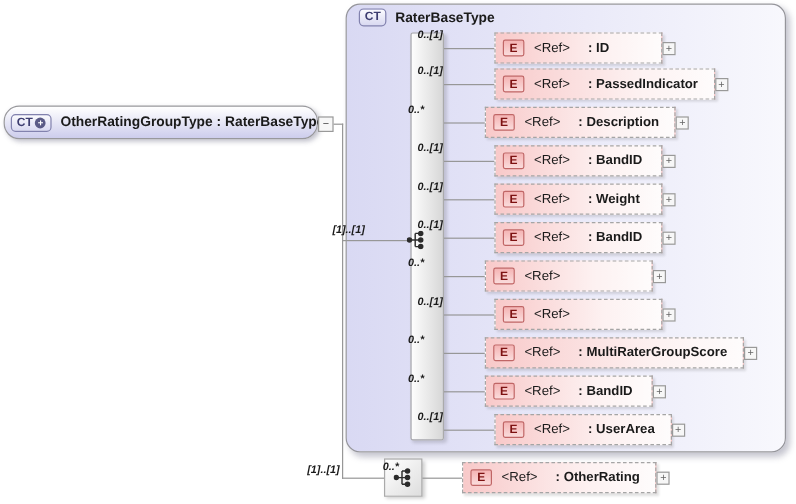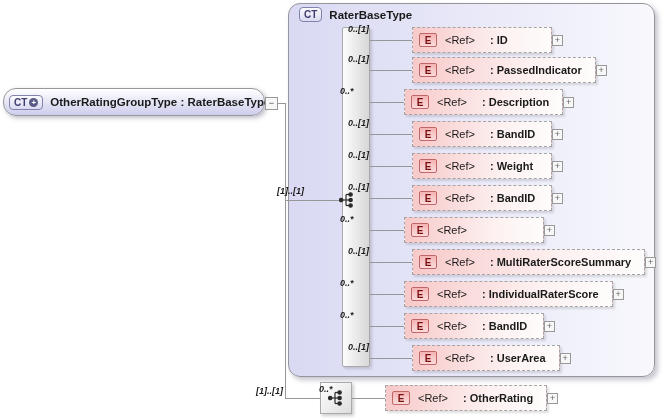--- a/index.html
+++ b/index.html
@@ -167,31 +167,30 @@
           <span class="ref">&lt;Ref&gt;</span>
         </div>
         <div class="plus">+</div>
       </div>
       <div class="hline" style="left: 370px; top: 262px; width: 48px;"></div>
       <div class="card" style="left: 348px; top: 246px;">0..[1]</div>
       <div class="rowwrap" style="left: 412px; top: 249px;">
         <div class="elem">
           <span class="ebadge">E</span>
           <span class="ref">&lt;Ref&gt;</span>
-          <span class="ename">: MultiRaterScoreSummary</span>
         </div>
         <div class="plus">+</div>
       </div>
       <div class="hline" style="left: 370px; top: 294px; width: 40px;"></div>
       <div class="card" style="left: 340px; top: 278px;">0..*</div>
       <div class="rowwrap" style="left: 404px; top: 281px;">
         <div class="elem">
           <span class="ebadge">E</span>
           <span class="ref">&lt;Ref&gt;</span>
-          <span class="ename">: IndividualRaterScore</span>
+          <span class="ename">: MultiRaterGroupScore</span>
         </div>
         <div class="plus">+</div>
       </div>
       <div class="hline" style="left: 370px; top: 326px; width: 40px;"></div>
       <div class="card" style="left: 340px; top: 310px;">0..*</div>
       <div class="rowwrap" style="left: 404px; top: 313px;">
         <div class="elem">
           <span class="ebadge">E</span>
           <span class="ref">&lt;Ref&gt;</span>
           <span class="ename">: BandID</span>

